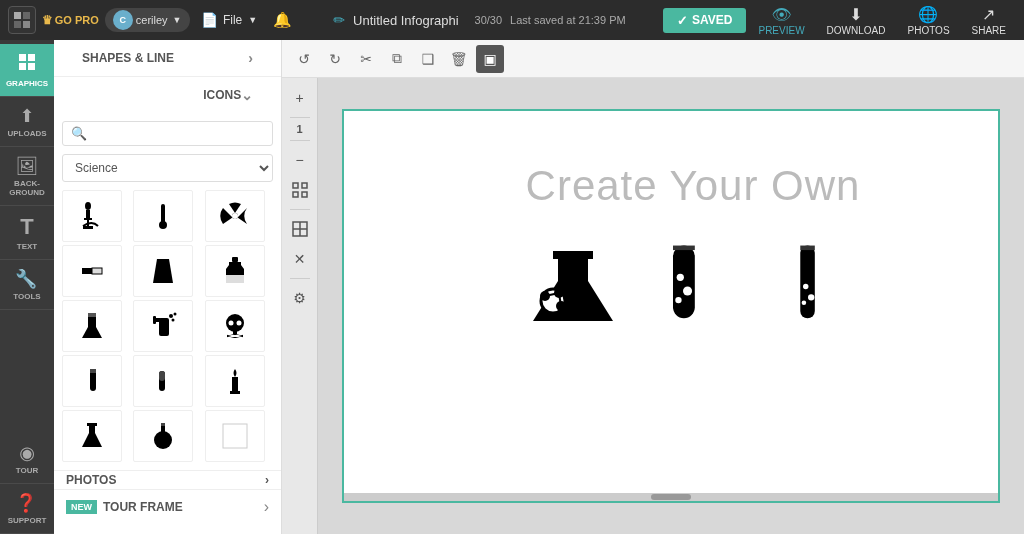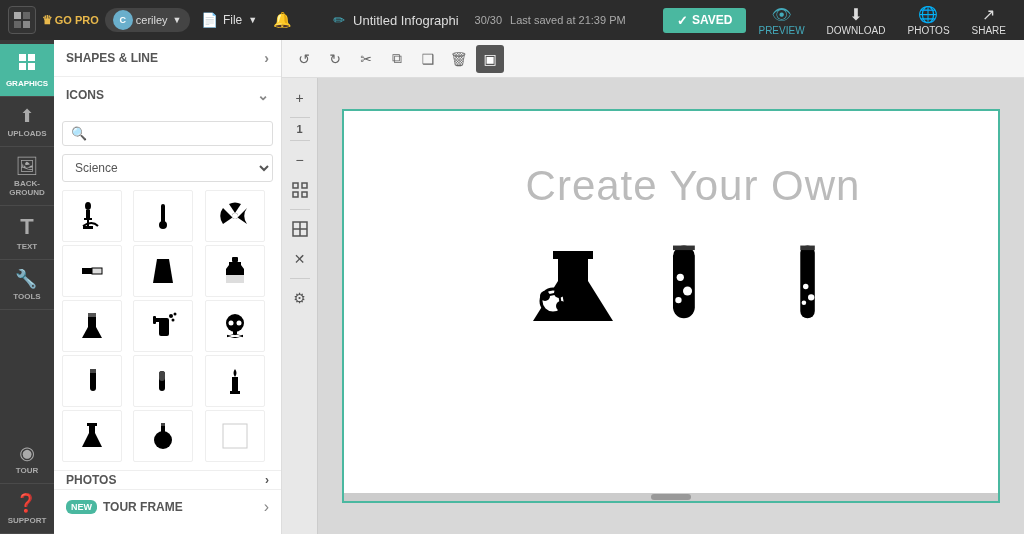--- a/index.html
+++ b/index.html
@@ -104,21 +104,21 @@
     .panel {
       width: 228px;
       background: #fff;
       border-right: 1px solid #ddd;
       display: flex; flex-direction: column;
       overflow-y: auto;
       flex-shrink: 0;
     }
     .panel-section-header {
       display: flex; align-items: center; justify-content: space-between;
-      padding: 10px 12px;
+      padding: 10px 28px;
       font-size: 12px; font-weight: bold; color: #555;
       border-bottom: 1px solid #eee;
       cursor: pointer;
     }
     .panel-section-header .arrow { font-size: 14px; color: #888; }
 
     .icons-section { padding: 8px; }
     .search-box {
       display: flex; align-items: center;
       border: 1px solid #ddd; border-radius: 3px;
@@ -155,21 +155,21 @@
       font-size: 12px; font-weight: bold; color: #555;
       border-top: 1px solid #eee; border-bottom: 1px solid #eee;
       cursor: pointer;
     }
     .photo-frame-row {
       display: flex; align-items: center; justify-content: space-between;
       padding: 8px 12px; cursor: pointer;
     }
     .new-badge {
       background: #4ab8a0; color: white; font-size: 9px;
-      font-weight: bold; padding: 2px 5px; border-radius: 6px;
+      font-weight: bold; padding: 2px 5px; border-radius: 0;
       margin-right: 6px;
     }
     .photo-frame-label { font-size: 12px; font-weight: bold; color: #555; display: flex; align-items: center; }
 
     
     .vert-toolbar {
       width: 36px;
       background: #e8e8e8;
       border-right: 1px solid #ccc;
       display: flex; flex-direction: column;
@@ -349,21 +349,21 @@
       <span class="si-icon" style="font-size:18px; color:#aaa;">❓</span>
       <span class="si-label">SUPPORT</span>
     </div>
   </div>
 
   <div class="panel">
     <div class="panel-section-header">
       <span>SHAPES &amp; LINE</span>
       <span class="arrow">›</span>
     </div>
-    <div class="panel-section-header" style="border-bottom: none;">
+    <div class="panel-section-header" style="border-bottom: none; justify-content: flex-end;">
       <span>ICONS</span>
       <span class="arrow">⌄</span>
     </div>
     <div class="icons-section">
       <div class="search-box">
         <span class="search-icon-sym">🔍</span>
       </div>
       <select class="category-select">
         <option>Science</option>
         <option>Animals</option>

